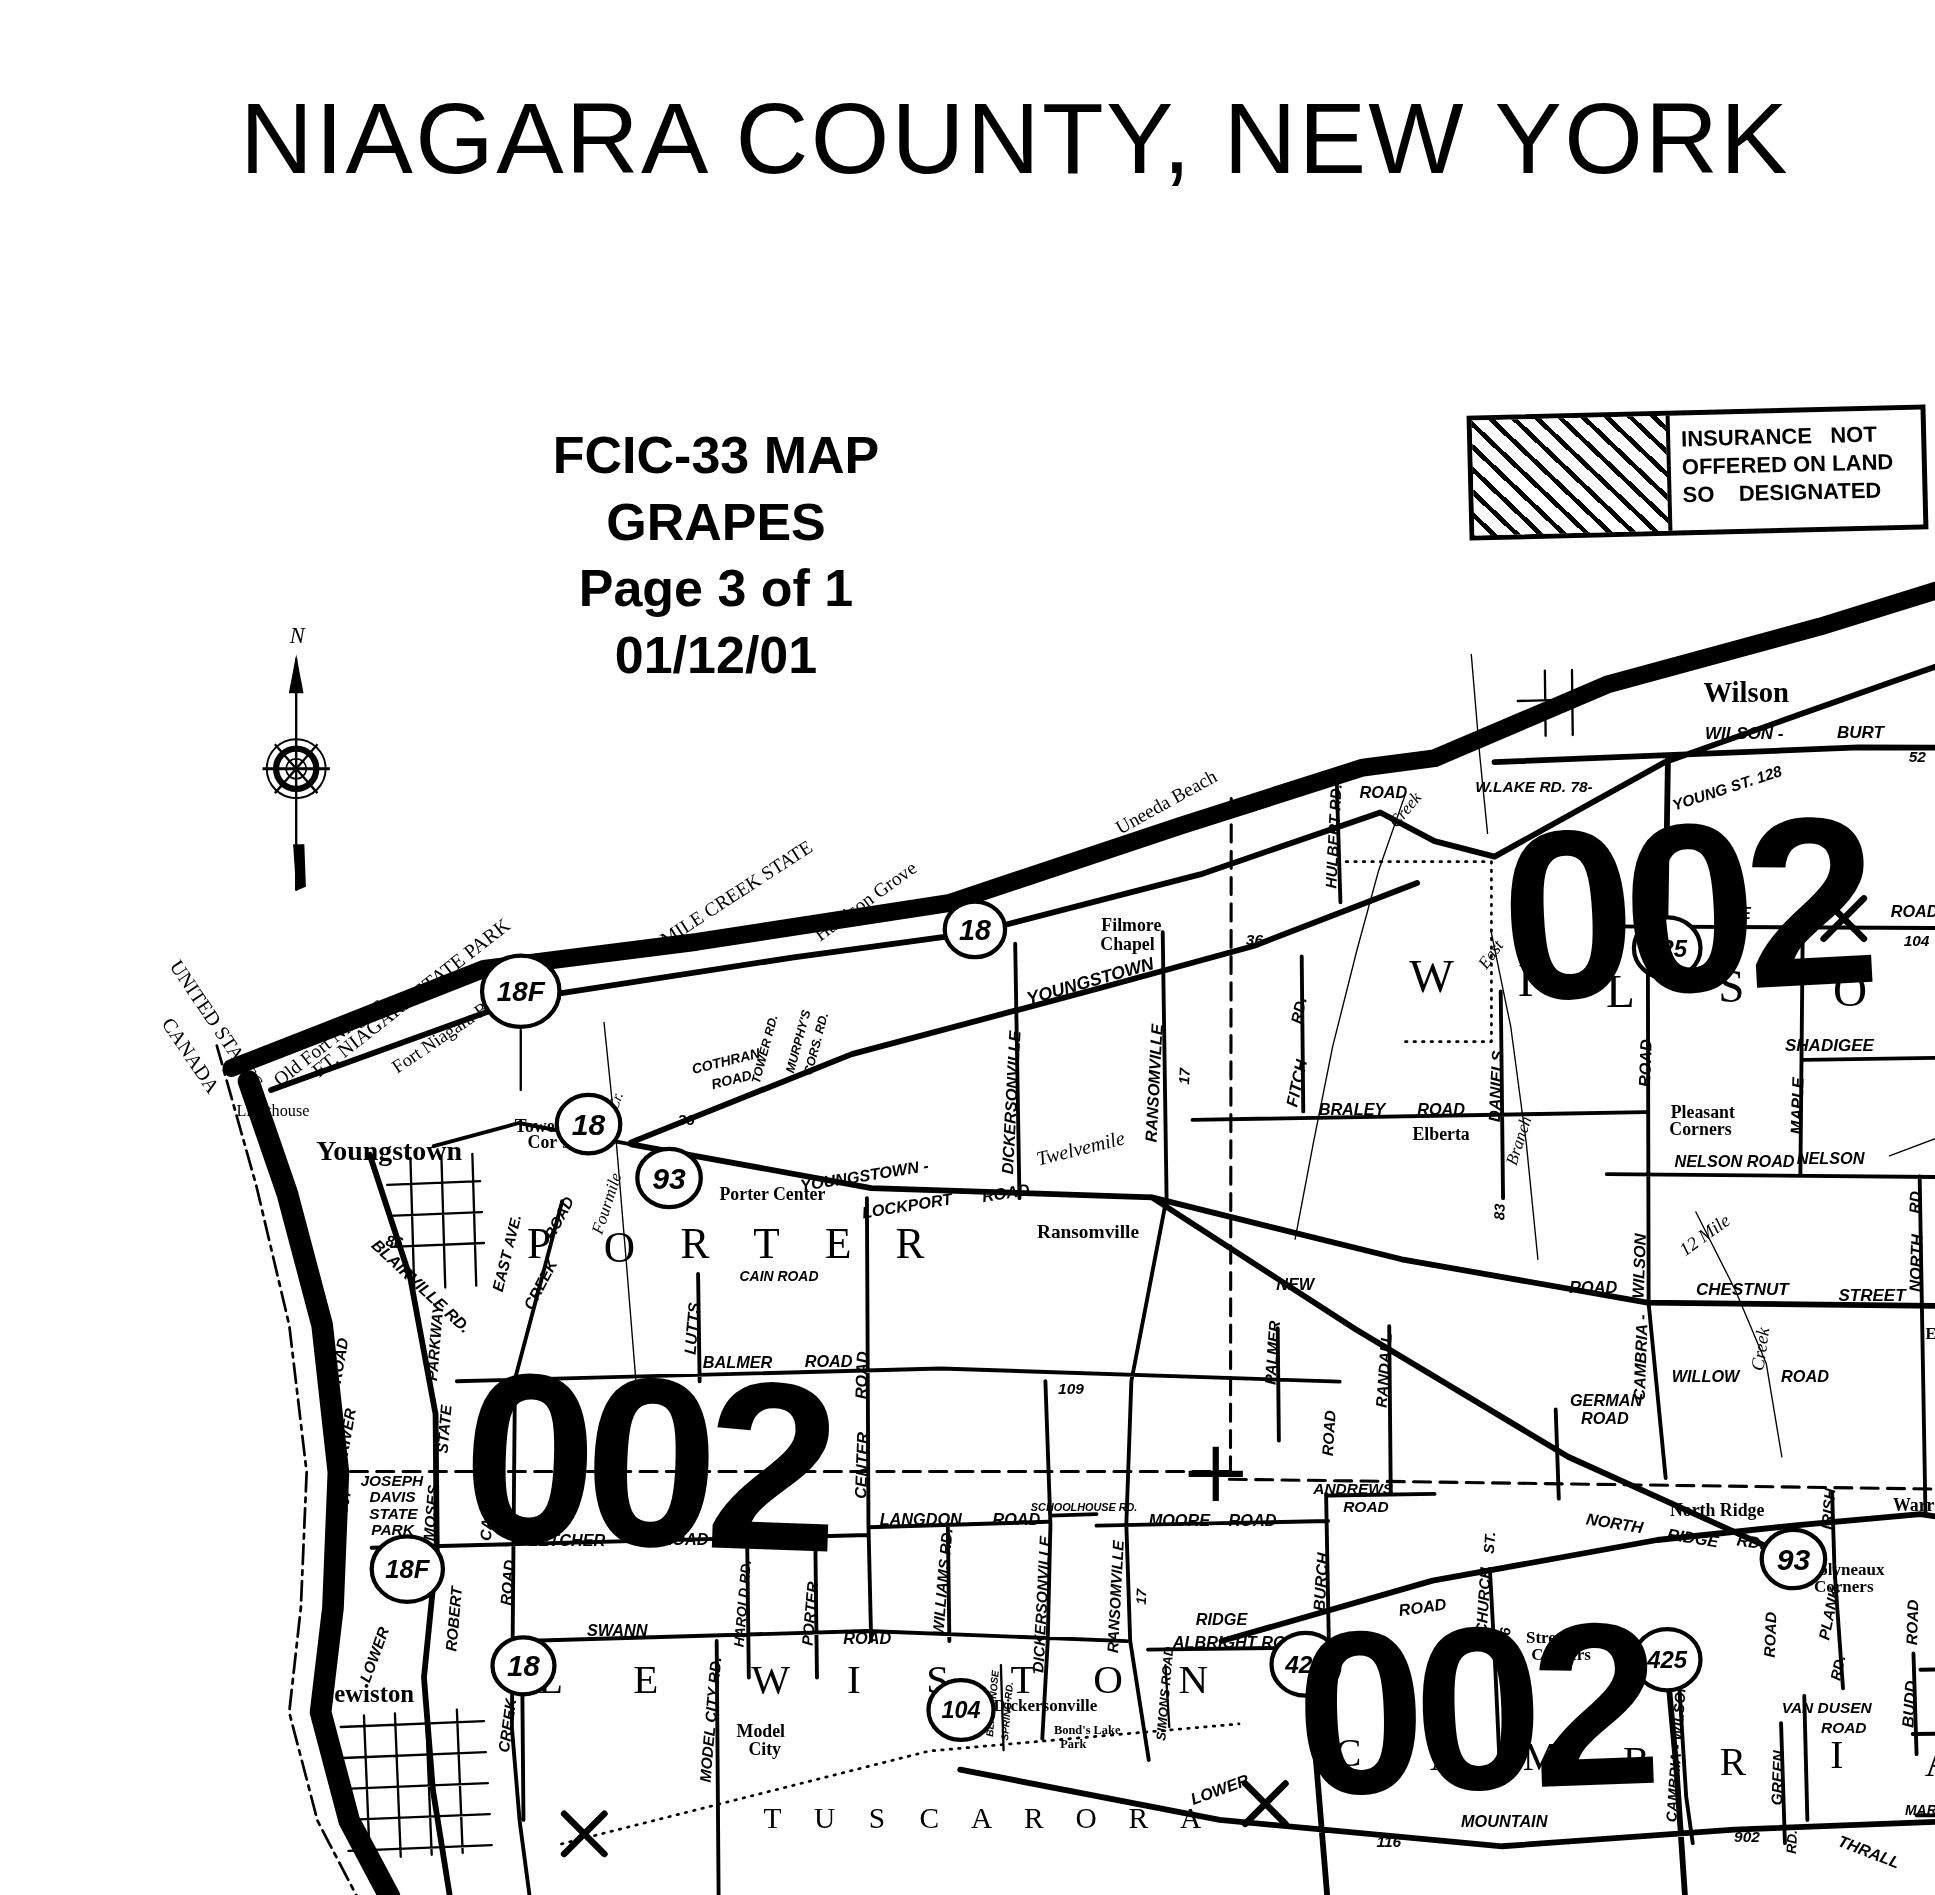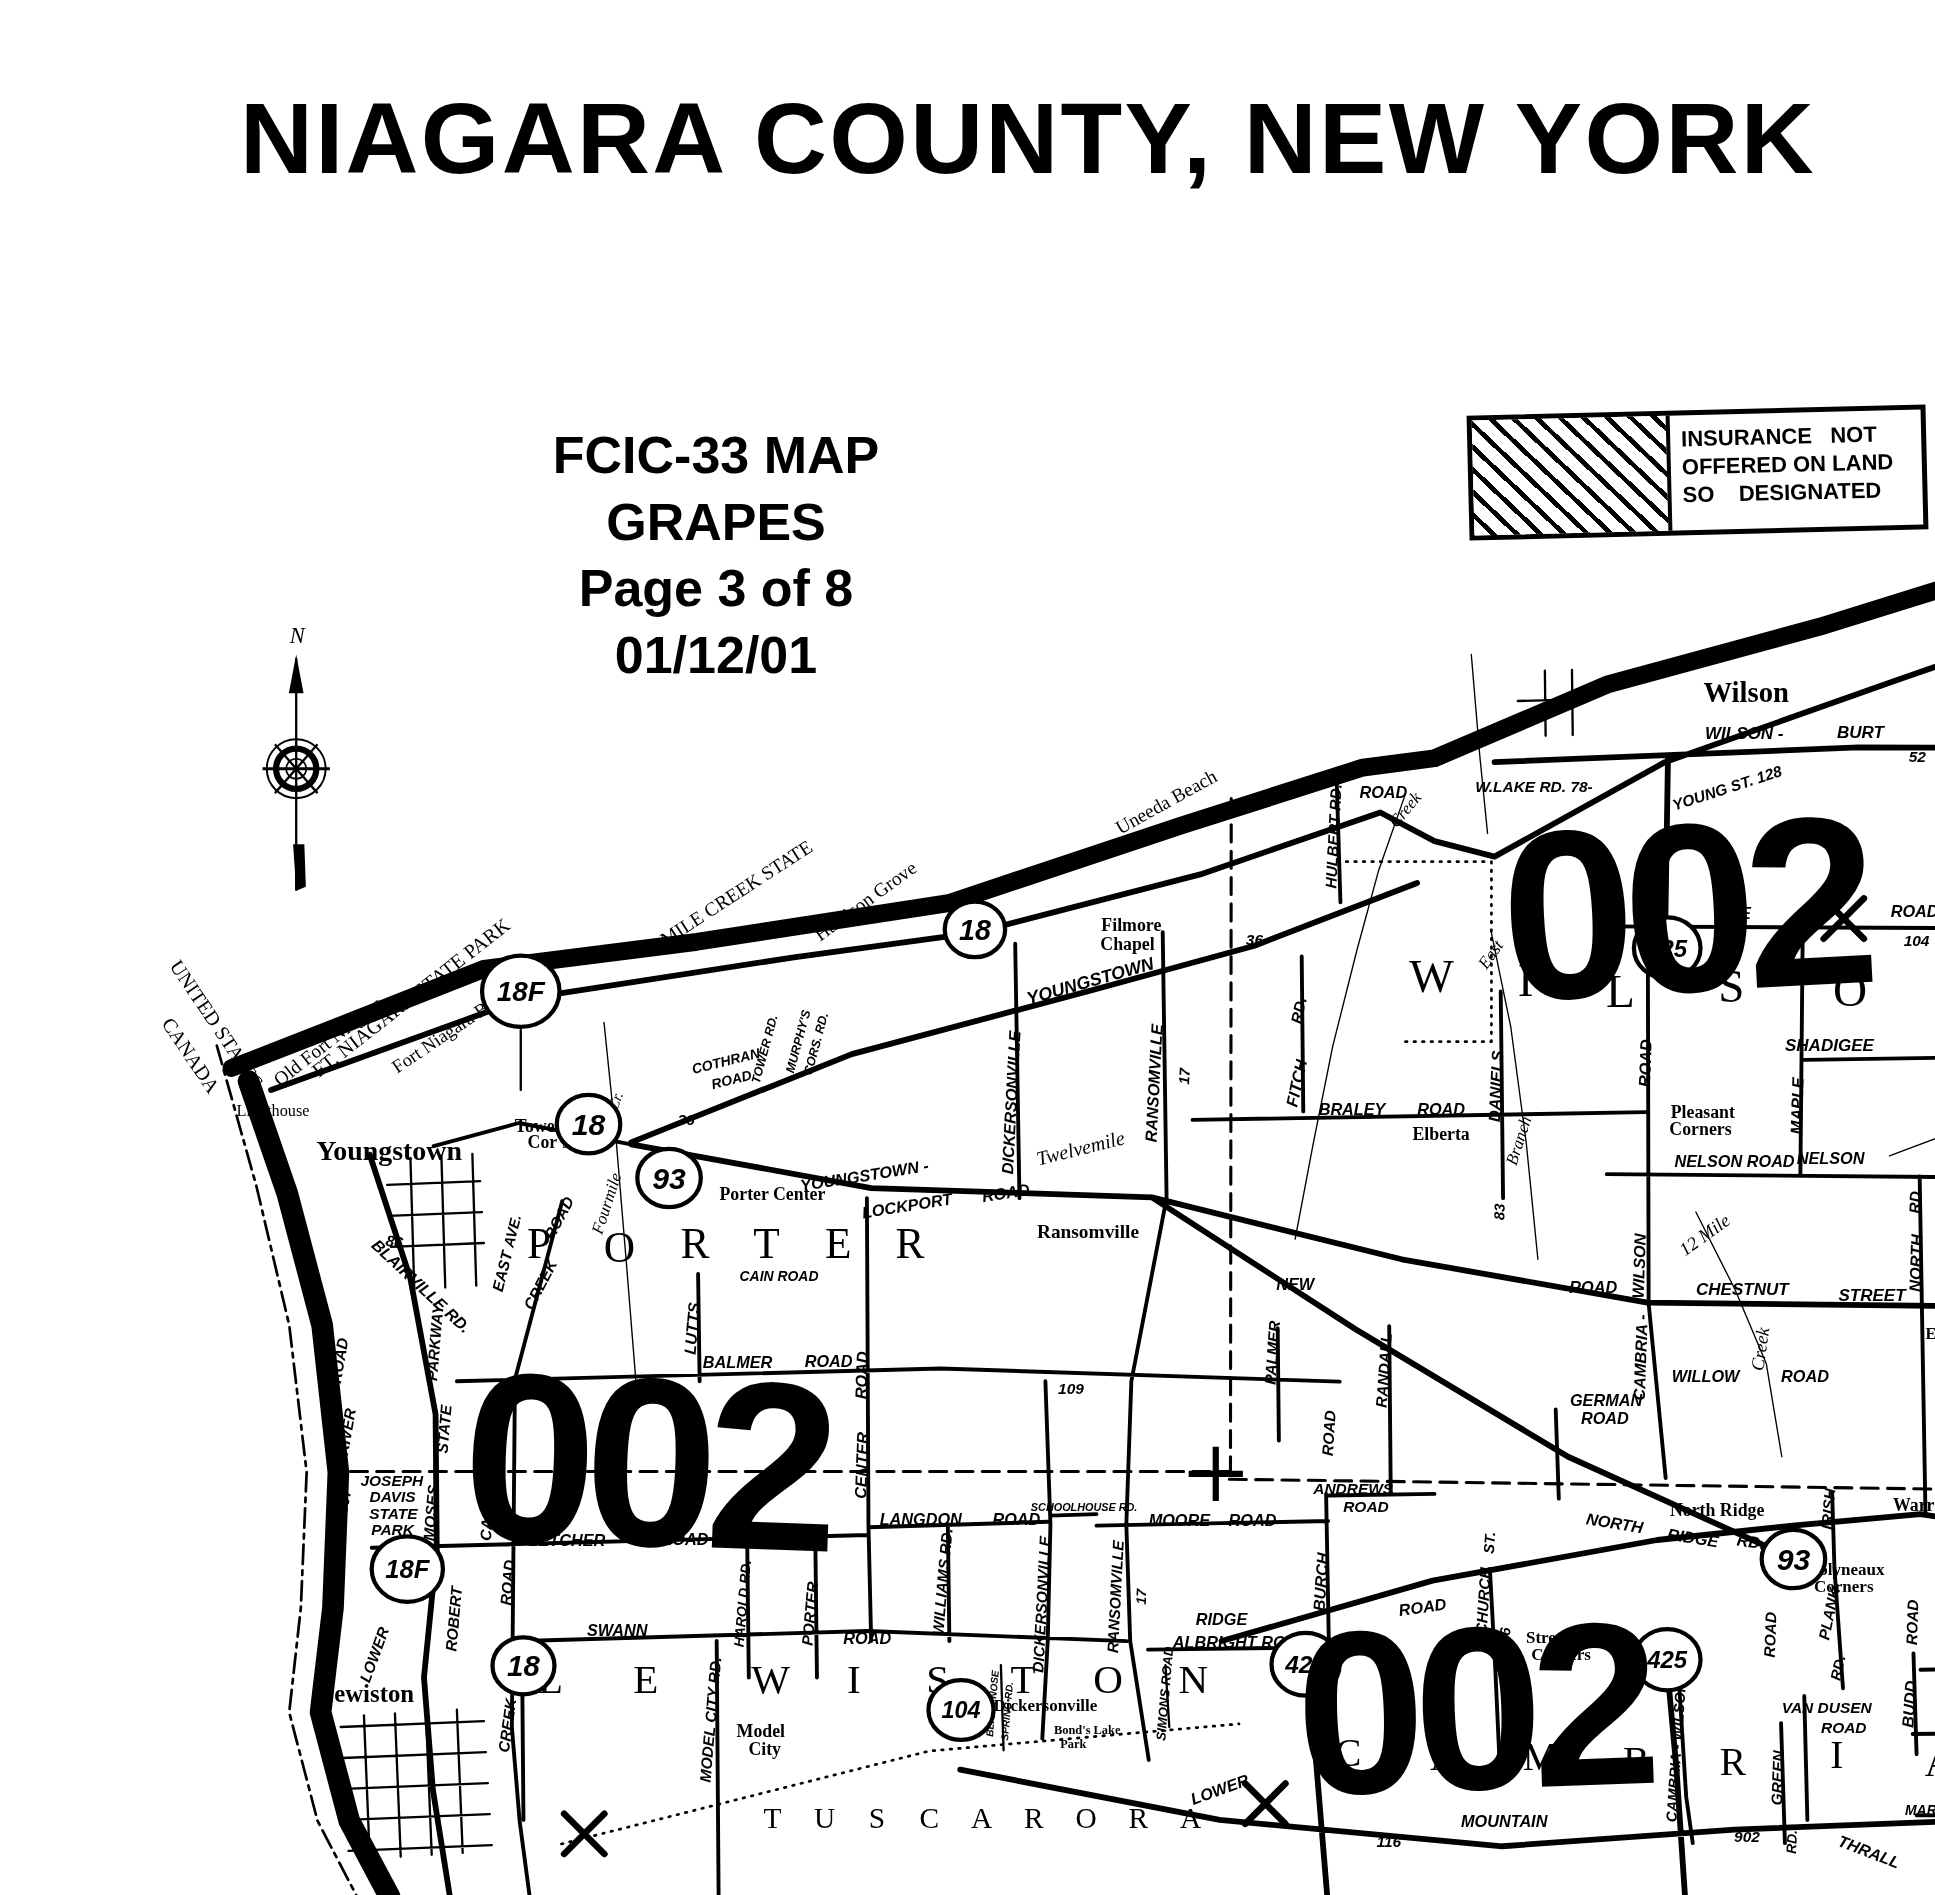--- a/index.html
+++ b/index.html
@@ -1,20 +1,20 @@
 <!DOCTYPE html>
 <html style="font-size:6.2px"><head>
 <meta charset="utf-8">
 <style>
   html,body{margin:0;padding:0;background:#fff;}
   #page{position:relative;width:2574px;height:1896px;background:#fff;overflow:hidden;
         font-family:"Liberation Sans",sans-serif;color:#000;}
   #title-row{position:absolute;left:240px;top:81px;width:2129px;display:flex;
              justify-content:space-between;align-items:baseline;}
-  #page-title{font-size:101px;font-weight:bold;letter-spacing:2.3px;white-space:nowrap;}
+  #page-title{font-size:101px;font-weight:normal;letter-spacing:2.3px;white-space:nowrap;}
   #map-info{position:absolute;left:387px;top:422px;width:658px;text-align:center;
             font-size:52px;font-weight:bold;line-height:1.28;}
   #legend{position:absolute;left:1468px;top:410px;width:449px;height:115px;
           border:5.4px solid #000;display:flex;transform:rotate(-1.4deg);background:#fff;}
   #legend-swatch{width:194px;border-right:4.6px solid #000;
       background:repeating-linear-gradient(45deg,#fff 0px,#fff 11.6px,#000 11.6px,#000 16.3px);}
   #legend-text{flex:1;padding:10px 7.7px 0 11px;font-weight:bold;font-size:22px;line-height:1.28;}
   .lgline{white-space:pre;}
   svg{position:absolute;left:0;top:0;}
   .rd{stroke:#000;fill:none;stroke-linecap:round;stroke-linejoin:round;}
@@ -31,21 +31,21 @@
 <div id="page">
 
   <div id="title-row">
     <span id="page-title">NIAGARA COUNTY, NEW YORK</span>
 
   </div>
 
   <div id="map-info">
     <div>FCIC-33 MAP</div>
     <div>GRAPES</div>
-    <div>Page 3 of 8</div>
+    <div>Page 3 of 1</div>
     <div>01/12/01</div>
   </div>
 
   <div id="legend">
     <div id="legend-swatch"></div>
     <div id="legend-text">
       <div class="lgline">INSURANCE   NOT</div>
       <div class="lgline">OFFERED ON LAND</div>
       <div class="lgline">SO    DESIGNATED</div>
     </div>

